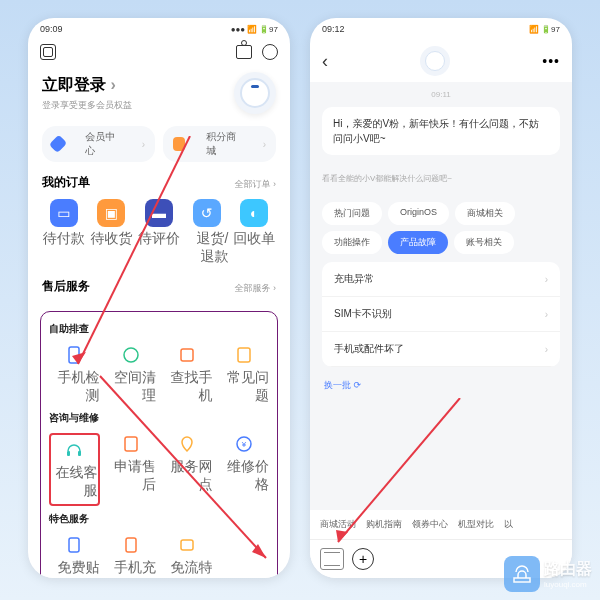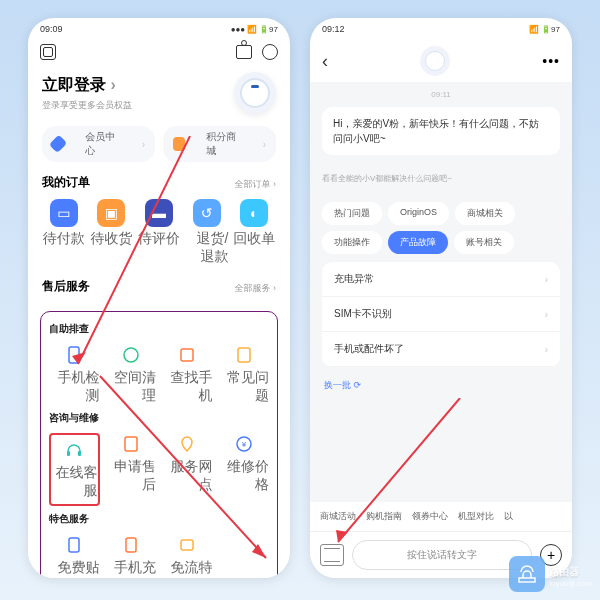--- a/index.html
+++ b/index.html
@@ -71,21 +71,21 @@
 .input-bar{background:#fff;padding:8px 10px;display:flex;align-items:center;gap:8px;border-top:1px solid #eee}
 .kb-btn{width:24px;height:22px;border:1.5px solid #888;border-radius:3px;position:relative}
 .kb-btn:before{content:"";position:absolute;inset:3px;border-top:1px solid #888;border-bottom:1px solid #888}
 .voice-input{flex:1;border:1px solid #ddd;border-radius:16px;padding:7px;text-align:center;font-size:10px;color:#888}
 .plus-btn{width:22px;height:22px;border:1.5px solid #333;border-radius:50%;display:flex;align-items:center;justify-content:center;font-size:14px}
 .arrow{position:absolute;pointer-events:none}
 .arrow-line{stroke:#e63946;stroke-width:2;fill:none}
 .arrow-head{fill:#e63946}
 .watermark{position:absolute;right:8px;bottom:8px;display:flex;align-items:center;gap:4px;color:#fff;opacity:.85}
 .wm-icon{width:36px;height:36px;background:#6aaef5;border-radius:8px;display:flex;align-items:center;justify-content:center}
-.wm-text{font-size:10px;font-weight:700;text-shadow:0 1px 2px rgba(0,0,0,.2)}
+.wm-text{font-size:16px;font-weight:700;text-shadow:0 1px 2px rgba(0,0,0,.2)}
 .wm-sub{font-size:8px;display:block}
 </style>
 </head>
 <body>
 
 <div class="phones">
 
   <div class="phone">
     <div class="statusbar">
       <span>09:09</span>
@@ -318,21 +318,20 @@
     </div>
     <div class="bottom-chips">
       <span>商城活动</span>
       <span>购机指南</span>
       <span>领券中心</span>
       <span>机型对比</span>
       <span>以</span>
     </div>
     <div class="input-bar">
       <div class="kb-btn red-box"></div>
-      <div class="voice-input">按住说话转文字</div>
       <div class="plus-btn">+</div>
     </div>
     <svg class="arrow" style="left:20px;top:380px;width:200px;height:160px">
       <line class="arrow-line" x1="130" y1="0" x2="8" y2="144"></line>
       <polygon class="arrow-head" points="8,144 18,134 6,132"></polygon>
     </svg>
   </div>
 </div>
 
 <div class="watermark">

